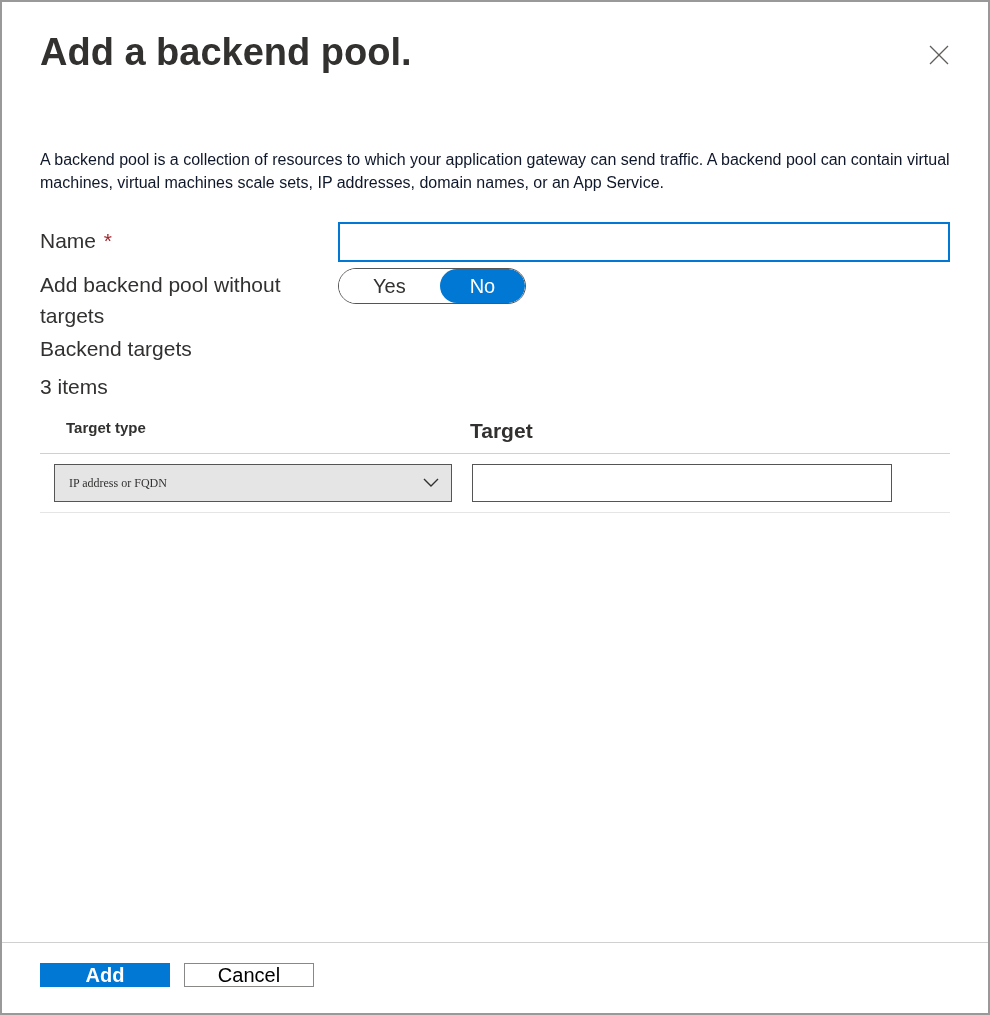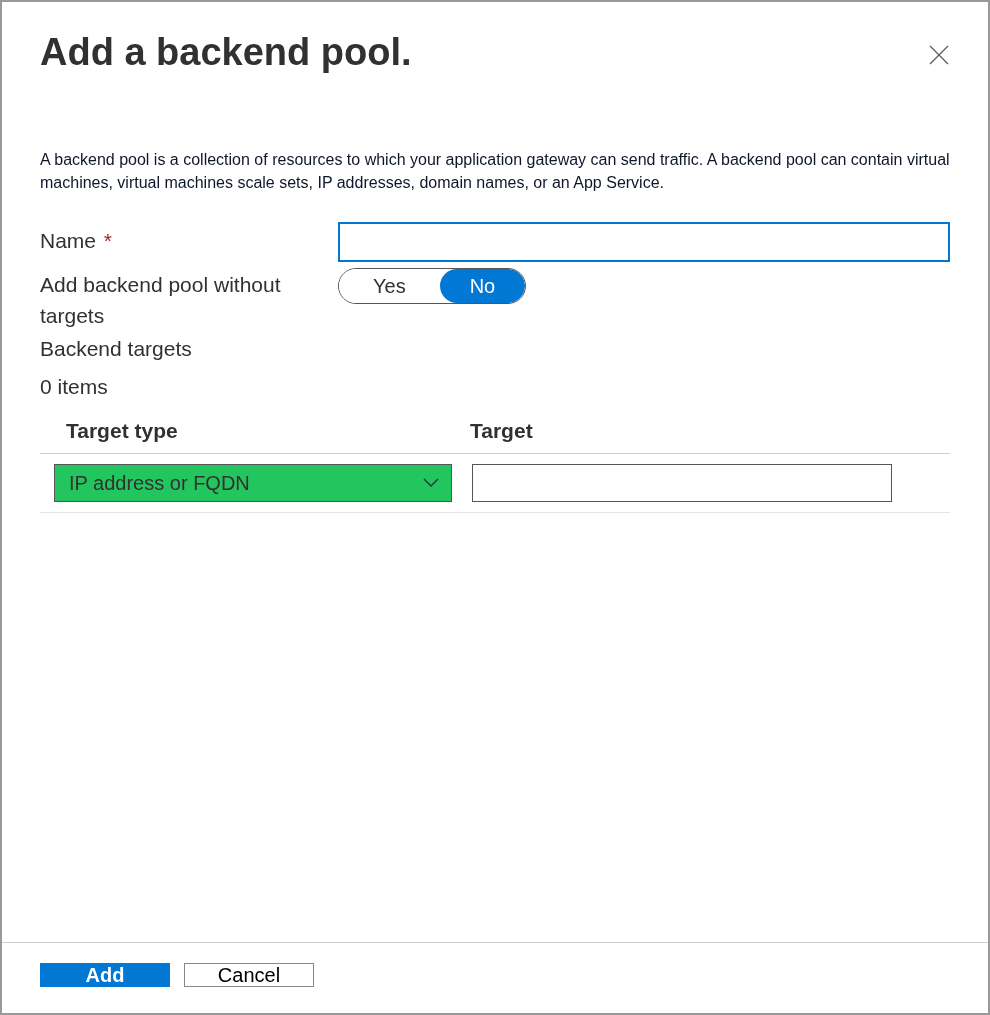--- a/index.html
+++ b/index.html
@@ -124,21 +124,21 @@
     }
     .table-header {
       display: flex;
       border-bottom: 1px solid #d0d0d0;
       padding-bottom: 10px;
       padding-top: 4px;
     }
     .col-type {
       width: 430px;
       padding-left: 26px;
-      font-size: 21px;
+      font-size: 15px;
       font-weight: 600;
     }
     .col-target {
       flex: 1;
       font-size: 21px;
       font-weight: 600;
     }
     .table-row {
       display: flex;
       padding: 10px 0;
@@ -148,23 +148,23 @@
     .select-wrap {
       width: 398px;
       margin-left: 14px;
       position: relative;
     }
     .select-input {
       width: 100%;
       height: 38px;
       border: 1.5px solid #555;
       padding: 4px 40px 4px 14px;
-      font-size: 20px;
-      font-family: Liberation Sans, sans-serif;
-      background: #22c55e;
+      font-size: 12px;
+      font-family: Liberation Serif, serif;
+      background: #e5e5e5;
       display: flex;
       align-items: center;
       cursor: pointer;
     }
     .chevron {
       position: absolute;
       right: 12px;
       top: 50%;
       transform: translateY(-50%);
       pointer-events: none;
@@ -239,21 +239,21 @@
         <div class="form-label-col">Add backend pool without targets</div>
         <div class="form-control-col">
           <div class="toggle-group">
             <div class="toggle-option">Yes</div>
             <div class="toggle-option selected">No</div>
           </div>
         </div>
       </div>
 
       <div class="section-label">Backend targets</div>
-      <div class="items-count">0 items</div>
+      <div class="items-count">3 items</div>
 
       <div class="targets-table">
         <div class="table-header">
           <div class="col-type">Target type</div>
           <div class="col-target">Target</div>
         </div>
         <div class="table-row">
           <div class="select-wrap">
             <div class="select-input">
               <span>IP address or FQDN</span>

